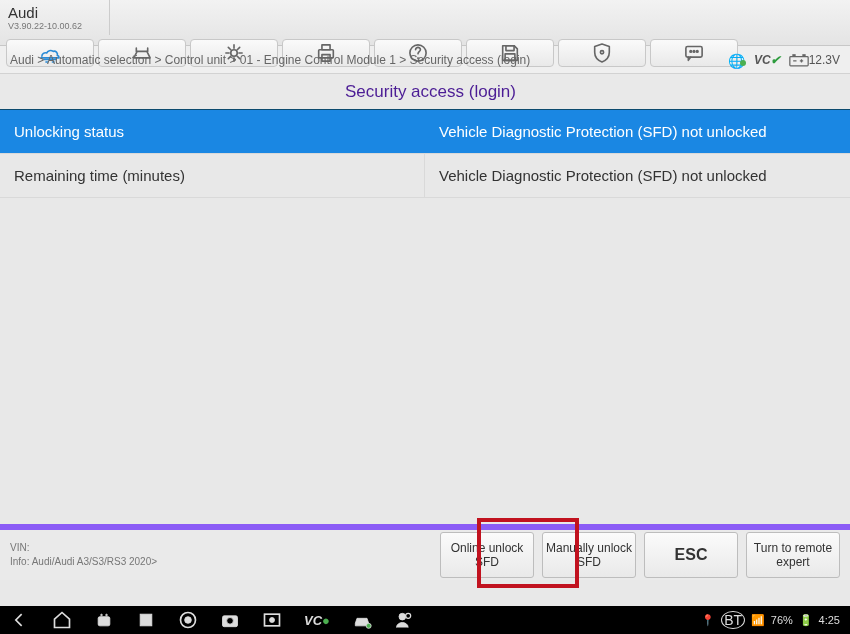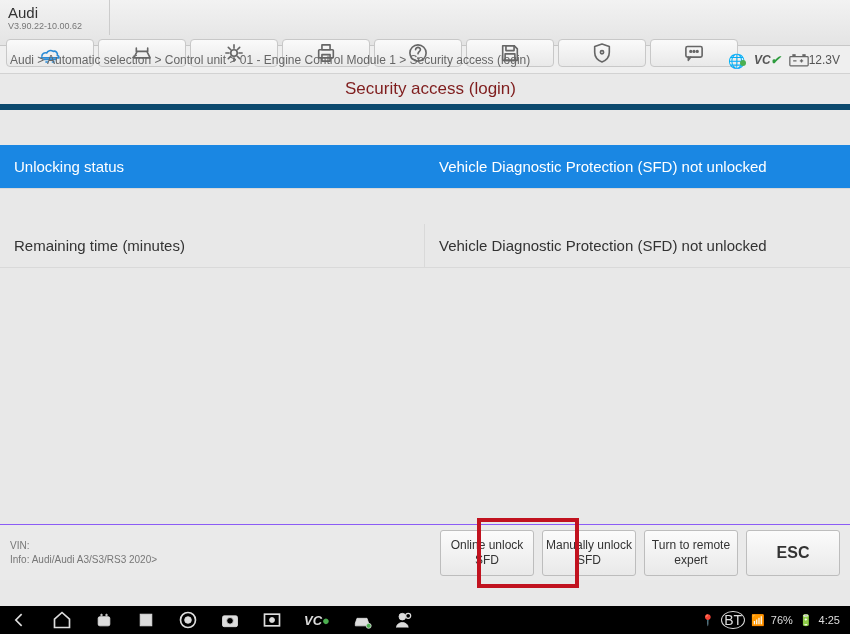--- a/index.html
+++ b/index.html
@@ -20,32 +20,32 @@
   .crumbrow { display:flex; align-items:center; height:28px; background:#efefef; border-bottom:1px solid #d2d2d2; padding:0 10px; font-size:12px; color:#666; }
   .crumbs { flex:1; white-space:nowrap; overflow:hidden; text-overflow:ellipsis; }
   .status { display:flex; align-items:center; gap:8px; font-size:12px; color:#555; }
   .status .globe { color:#2e9c3e; font-size:14px; position:relative; }
   .status .vci { font-style:italic; font-weight:bold; }
   .status .vci b { color:#2e9c3e; }
   .status .batt { display:flex; align-items:flex-end; gap:0; }
   .status .batt svg { width:20px; height:14px; }
 
   
-  .page-title { height:36px; display:flex; align-items:center; justify-content:center; background:#e9e9e9; border-bottom:6px solid #0c4a6e; font-size:17px; color:#7f1d1d;padding-left:11px; }
+  .page-title { height:36px; display:flex; align-items:center; justify-content:center; background:#e9e9e9; border-bottom:1px solid #0c4a6e; font-size:17px; color:#4c1d95;padding-left:11px; }
 
   
   .table { width:100%; }
-  .row { display:flex; height:44px; border-bottom:1px solid #d9d9d9;margin-top:35px; }
+  .row { display:flex; height:44px; border-bottom:1px solid #d9d9d9; }
   .cell { flex:1; display:flex; align-items:center; padding:0 14px; font-size:15px; color:#333; }
   .cell.left { flex:0 0 50%; border-right:1px solid #d9d9d9; }
   .row.hi { background:#1a87e3; }
   .row.hi .cell { color:#fff; border-right-color:#1a87e3; }
 
   
-  .footer { position:absolute; left:0; right:0; bottom:54px; height:56px; background:#eaeaea; border-top:1px solid #8b5cf6; display:flex; align-items:center; padding:0 10px;margin-top:44px; }
+  .footer { position:absolute; left:0; right:0; bottom:54px; height:56px; background:#eaeaea; border-top:6px solid #8b5cf6; display:flex; align-items:center; padding:0 10px;margin-top:44px; }
   .finfo { font-size:10px; color:#777; line-height:1.4; flex:1; }
   .fbuttons { display:flex; gap:8px; }
   .fbtn { width:94px; height:46px; background:linear-gradient(#fbfbfb,#e9e9e9); border:1px solid #bdbdbd; border-radius:3px; font-size:12px; color:#333; display:flex; align-items:center; justify-content:center; text-align:center; line-height:1.2; padding:2px; }
   .fbtn.esc { font-size:16px; font-weight:bold; }
   .highlight-box { position:absolute; border:4px solid #c1121f; pointer-events:none; }
 
   
   .navbar { position:absolute; left:0; right:0; bottom:0; height:28px; background:#000; display:flex; align-items:center; padding:0 10px; }
   .navleft { display:flex; gap:22px; align-items:center; flex:1; }
   .navleft svg, .navright svg { width:20px; height:20px; }
@@ -148,22 +148,22 @@
 </div>
 
 <div class="footer">
   <div class="finfo">
     <div>VIN:</div>
     <div>Info: Audi/Audi A3/S3/RS3 2020&gt;</div>
   </div>
   <div class="fbuttons">
     <button class="fbtn">Online unlock SFD</button>
     <button class="fbtn">Manually unlock SFD</button>
+    <button class="fbtn esc">ESC</button>
     <button class="fbtn">Turn to remote expert</button>
-    <button class="fbtn esc">ESC</button>
   </div>
 </div>
 
 <div class="highlight-box" style="left:477px; bottom:46px; width:102px; height:70px;"></div>
 
 <div class="navbar">
   <div class="navleft">
     <svg viewBox="0 0 24 24">
         <path d="M14 5l-7 7 7 7" style="fill:none;stroke:#ddd;stroke-width:2"></path>
       </svg>

